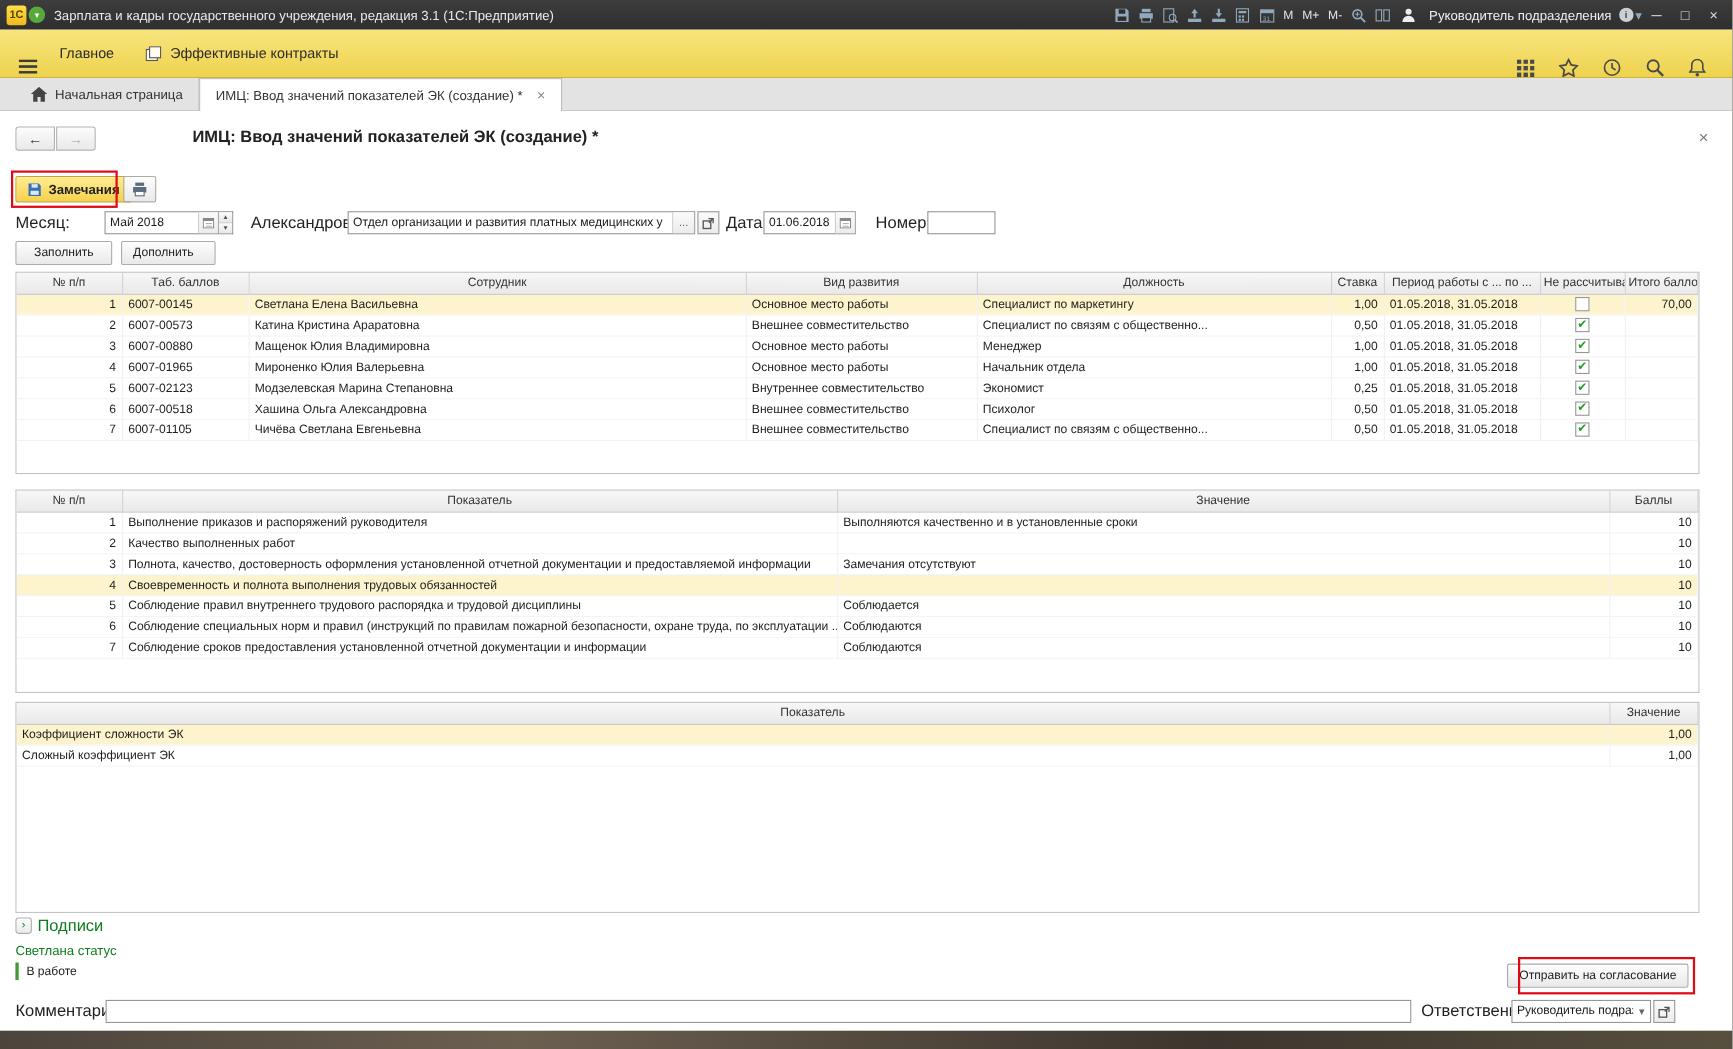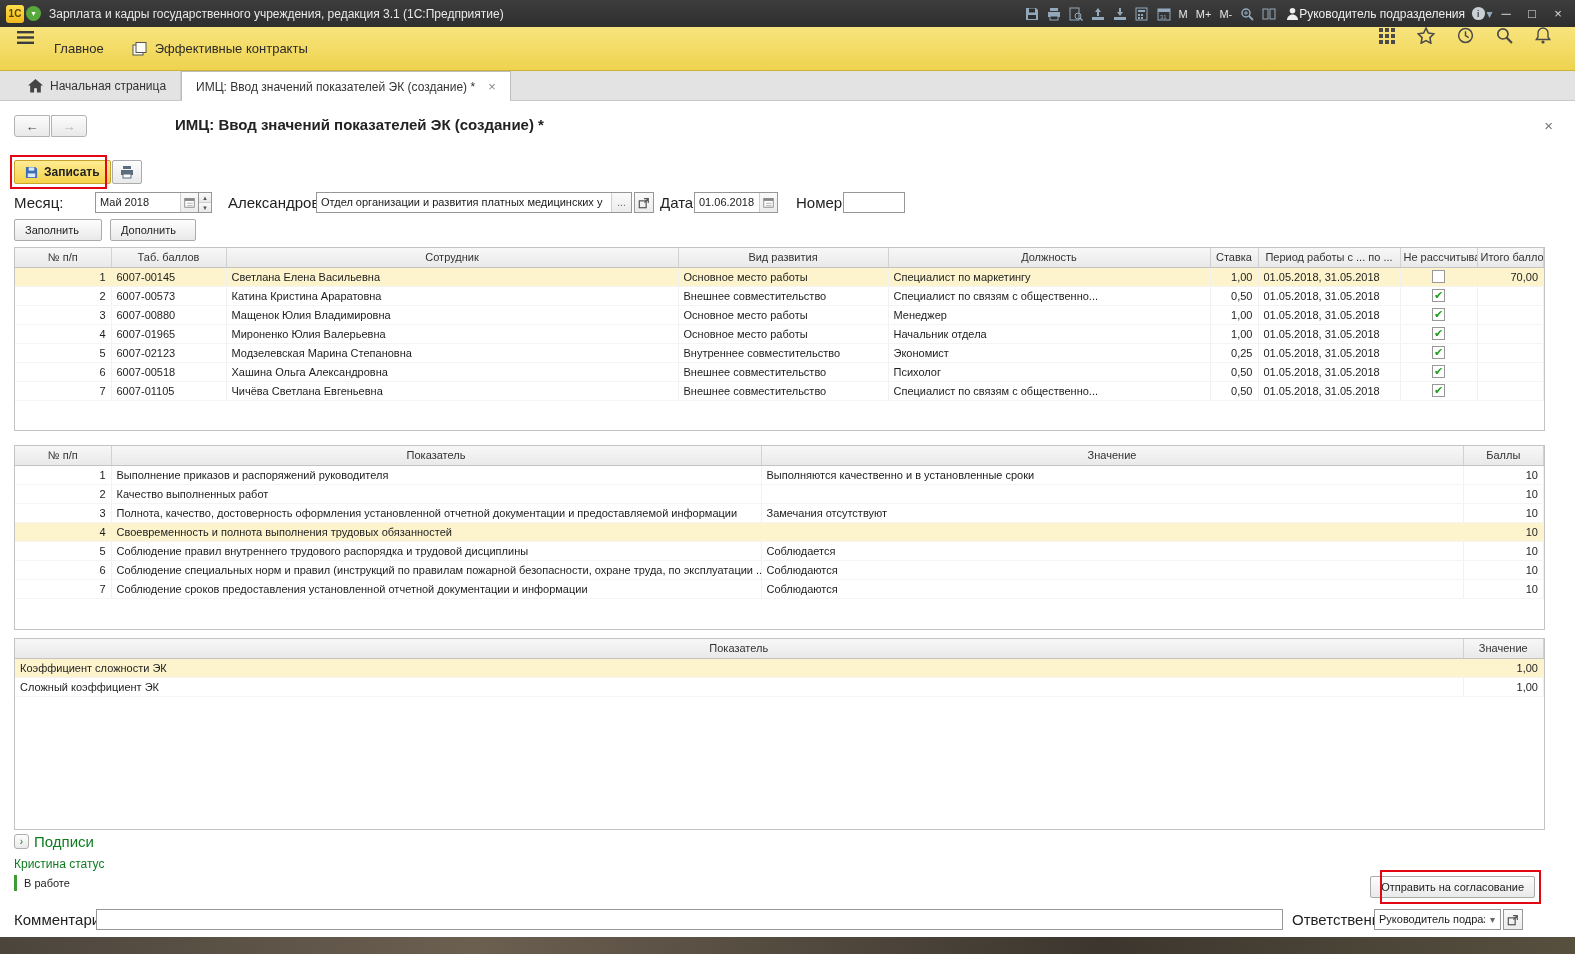--- a/index.html
+++ b/index.html
@@ -9,25 +9,25 @@
 svg{display:block}
 
 
 .titlebar{position:absolute;top:0;left:0;right:0;height:27px;background:linear-gradient(#3d3d3d,#2e2e2e);color:#e9e9e9;display:flex;align-items:center;padding:0 4px;font-size:12px}
 .logo{width:18px;height:18px;border-radius:3px;background:linear-gradient(#ffe04a,#f0b81e);color:#5a4500;font-weight:bold;font-size:10px;display:flex;align-items:center;justify-content:center;margin:0 2px}
 .logo-dd{width:15px;height:15px;border-radius:50%;background:#57a93c;color:#fff;font-size:8px;display:flex;align-items:center;justify-content:center;margin-right:8px;cursor:pointer}
 .tb-title{white-space:nowrap;overflow:hidden;flex:0 1 auto}
 .tb-spacer{flex:1}
 .tico{width:22px;height:20px;display:flex;align-items:center;justify-content:center;color:#93a9bb;cursor:pointer;border-radius:2px}
 .tico.mtxt{color:#e6e6e6;font-size:11px;width:auto;padding:0 4px}
-.tb-user{display:flex;align-items:center;gap:0;color:#eee;margin:0 6px;white-space:nowrap;cursor:pointer}
+.tb-user{display:flex;align-items:center;gap:12px;color:#eee;margin:0 6px;white-space:nowrap;cursor:pointer}
 .winctl{width:26px;height:22px;display:flex;align-items:center;justify-content:center;color:#ddd;font-size:13px;cursor:pointer}
 
 
-.menubar{position:absolute;top:27px;left:0;right:0;height:44px;background:linear-gradient(#f8e47e,#eed34e);display:flex;align-items:flex-start;padding:0 10px;border-bottom:1px solid #cdb23a}
+.menubar{position:absolute;top:27px;left:0;right:0;height:44px;background:linear-gradient(#f8e47e,#eed34e);display:flex;align-items:flex-end;padding:0 10px;border-bottom:1px solid #cdb23a}
 .mb-item{display:flex;align-items:center;gap:8px;color:#2b2b2b;font-size:13px;padding:0 14px;height:100%;cursor:pointer}
 .mb-icon{color:#4a4a4a}
 .mb-spacer{flex:1}
 .mb-right{display:flex;align-items:center;gap:22px;padding-right:14px;color:#4a4a4a}
 .mb-right .mico{cursor:pointer;color:#4a4a4a}
 
 
 .tabbar{position:absolute;top:71px;left:0;right:0;height:30px;background:#e3e3e3;border-bottom:1px solid #c9c9c9;display:flex;align-items:flex-end}
 .tab{height:29px;display:flex;align-items:center;gap:7px;padding:0 14px;font-size:12px;color:#333;cursor:pointer;border-right:1px solid #cfcfcf}
 .tab.home{padding-left:28px}
@@ -254,21 +254,21 @@
     <div class="navbtn dis" style="left:51px;top:14px;border-radius:0 3px 3px 0">→</div>
     <div class="page-title">ИМЦ: Ввод значений показателей ЭК (создание) *</div>
     <div class="page-close">×</div>
 
     <button class="btn primary" style="position:absolute;left:14px;top:59px">
       <svg width="13" height="13" viewBox="0 0 14 14">
           <path d="M1 1h10l2 2v10H1z" fill="#3b6fb5"></path>
           <rect x="3" y="8" width="8" height="4" fill="#dce8f5"></rect>
           <rect x="4" y="1.5" width="6" height="3.5" fill="#dce8f5"></rect>
         </svg>
-      <span>Записать</span>
+      <span>Замечания</span>
     </button>
     <button class="btn iconb" style="position:absolute;left:112px;top:59px">
       <svg width="14" height="14" viewBox="0 0 14 14" fill="#5a6c7d">
           <rect x="3" y="1" width="8" height="3"></rect>
           <rect x="1" y="5" width="12" height="5"></rect>
           <rect x="3" y="9" width="8" height="4" fill="#fff" stroke="#5a6c7d"></rect>
         </svg>
     </button>
 
     <div class="lbl" style="left:14px;top:91px">Месяц:</div>
@@ -309,21 +309,21 @@
             <rect x="1" y="2" width="12" height="3" fill="#888"></rect>
             <line x1="4" y1="8" x2="11" y2="8" stroke="#999"></line>
             <line x1="4" y1="11" x2="11" y2="11" stroke="#999"></line>
           </svg>
         </span>
     </div>
 
     <div class="lbl" style="left:796px;top:91px">Номер:</div>
     <input class="inp" style="left: 843px; top: 91px; width: 62px;" value="">
 
-    <button class="btn small" style="position:absolute;left:14px;top:118px;width:88px;">
+    <button class="btn small" style="position:absolute;left:14px;top:118px;width:88px;justify-content:center">
         <span>Заполнить</span>
       </button>
     <button class="btn small" style="position:absolute;left:110px;top:118px;width:86px;justify-content:flex-start">
         <span>Дополнить</span>
       </button>
 
     <div class="grid" id="t1" style="left:14px;top:146px;width:1531px;height:184px">
       <table>
         <colgroup>
             <col style="width:96px">
@@ -514,21 +514,21 @@
             <tr>
               <td>Сложный коэффициент ЭК</td>
               <td class="al-r">1,00</td>
             </tr>
           </tbody>
       </table>
     </div>
 
     <div class="togglebtn" style="left:14px;top:733px">›</div>
     <div class="lbl linkgreen" style="left:34px;top:730px">Подписи</div>
-    <div class="lbl" style="left:14px;top:753px;color:#0e7c1f;font-size:12px">Кристина статус</div>
+    <div class="lbl" style="left:14px;top:753px;color:#0e7c1f;font-size:12px">Светлана статус</div>
     <div class="statusitem" style="left:14px;top:774px">В работе</div>
 
     <button class="btn small" style="position:absolute;right:40px;top:775px">
         <span>Отправить на согласование</span>
       </button>
 
     <div class="lbl" style="left:14px;top:808px">Комментарий:</div>
     <input class="inp" style="left: 96px; top: 808px; width: 1187px;" value="">
     <div class="lbl" style="left:1292px;top:808px">Ответственный:</div>
     <div class="field" style="left:1374px;top:808px;width:127px">

